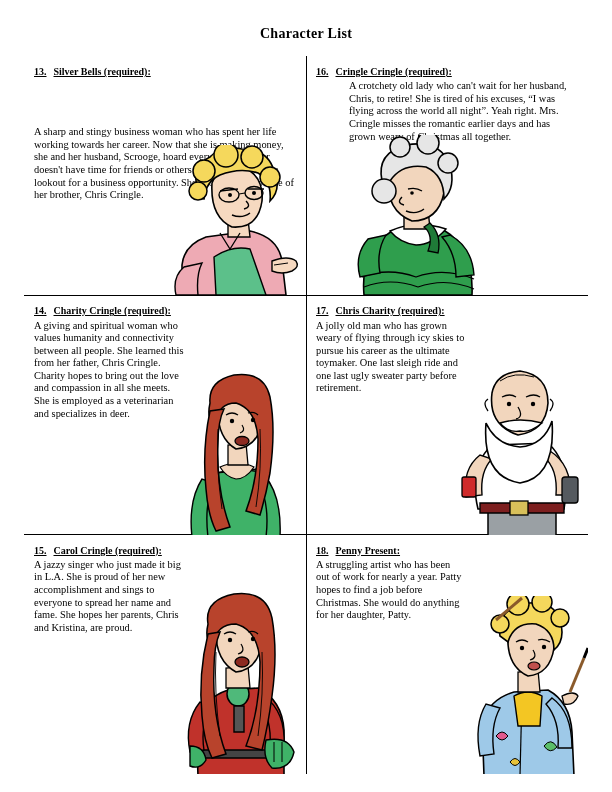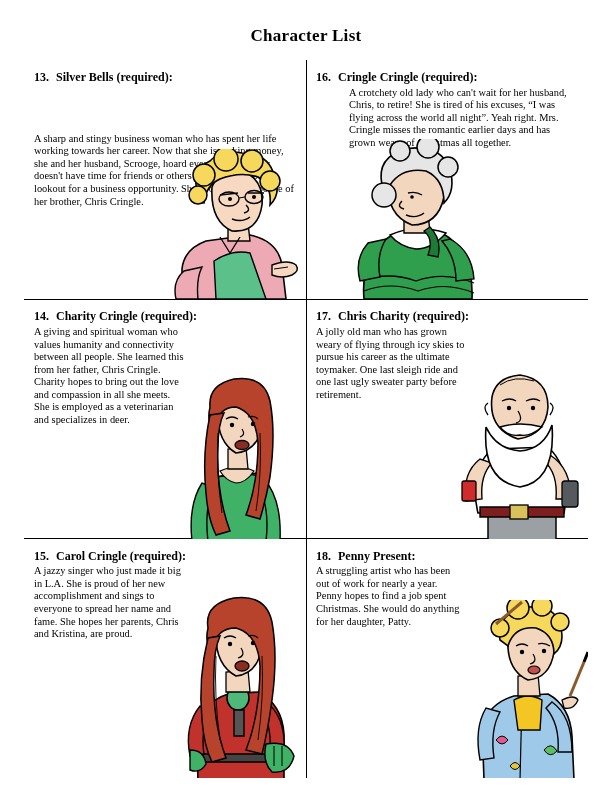--- a/index.html
+++ b/index.html
@@ -17,21 +17,21 @@
   }
   .page {
     position: relative;
     width: 612px;
     height: 792px;
     box-sizing: border-box;
     padding: 26px 24px 18px 24px;
   }
   .doc-title {
     text-align: center;
-    font-size: 17px;
+    font-size: 14px;
     font-weight: bold;
     letter-spacing: 0.3px;
     margin: 0 0 14px 0;
     font-family: "Liberation Serif", serif;
   }
   .grid {
     position: relative;
     width: 564px;
     height: 718px;
     display: grid;
@@ -61,24 +61,25 @@
     height: 1px;
     background: #000;
   }
   .cell {
     position: relative;
     box-sizing: border-box;
     padding: 10px 10px 6px 10px;
     overflow: hidden;
   }
   .entry-head {
-    font-size: 12px;
+    font-size: 10px;
     font-weight: bold;
     margin: 0 0 2px 0;
     line-height: 1.22;
+    text-decoration: underline;
   }
   .entry-head .num {
     margin-right: 7px;
   }
   .entry-body {
     font-size: 10.4px;
     line-height: 1.21;
     margin: 0;
     text-align: left;
   }
@@ -367,18 +368,18 @@
           <circle cx="56" cy="52" r="2.2" fill="#000"></circle>
           <circle cx="78" cy="51" r="2.2" fill="#000"></circle>
           <path d="M67 54 Q72 62 64 64" fill="none" stroke="#000" stroke-width="1.2"></path>
           <ellipse cx="68" cy="70" rx="6" ry="4" fill="#c0504d" stroke="#000" stroke-width="1.2"></ellipse>
         </svg>
       </div>
       <div class="entry-head">
         <span class="num">18.</span><span>Penny Present:</span>
       </div>
       <div class="entry-body">
-        <span style="display:block; width:150px;">A struggling artist who has been out of work for nearly a year. Penny hopes to find a job spent Christmas. She would do anything for her daughter, Patty.</span>
+        <span style="display:block; width:150px;">A struggling artist who has been out of work for nearly a year. Patty hopes to find a job before Christmas. She would do anything for her daughter, Patty.</span>
       </div>
     </div>
 
   </div>
 </div>
 
 </body></html>

